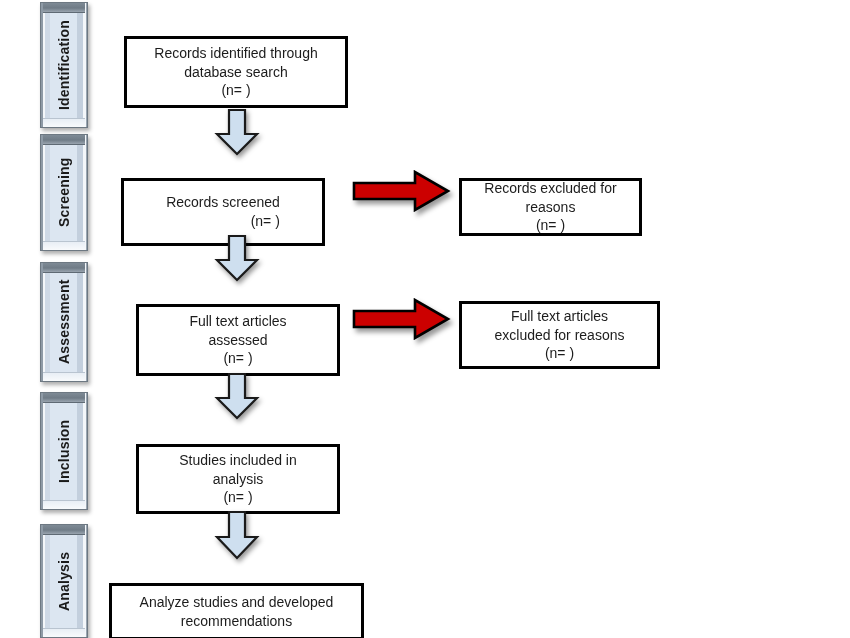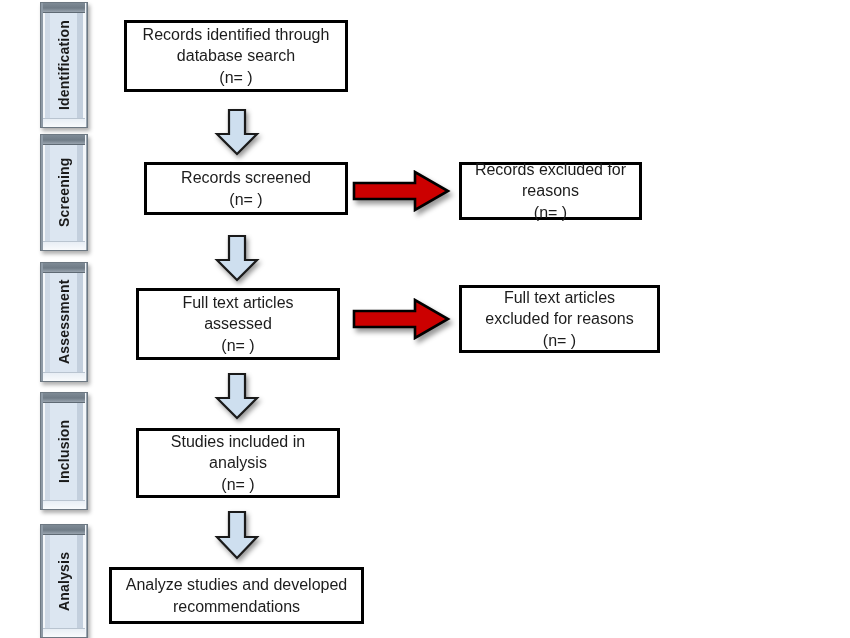--- a/index.html
+++ b/index.html
@@ -73,24 +73,25 @@
   
   .fbox {
     position: absolute;
     box-sizing: border-box;
     background: #ffffff;
     border: 3px solid #000000;
     display: flex;
     align-items: center;
     justify-content: center;
     text-align: center;
-    font-size: 16px;
+    font-size: 14px;
     color: #1c1c1c;
     line-height: 1.35;
     padding: 2px 6px;
+    margin-top: 16px;
   }
   .fbox .lines {
     white-space: pre-line;
   }
 
   
   .down-arrow {
     position: absolute;
     filter: drop-shadow(2px 3px 2.5px rgba(0,0,0,0.42));
   }
@@ -125,21 +126,21 @@
   <div class="stage" style="left:40px; top:524px; width:48px; height:114px;">
     <span class="stage-label">Analysis</span>
   </div>
 
   <div class="fbox" style="left:124px; top:20px; width:224px; height:72px;">
     <span class="lines">Records identified through
 database search
 (n=   )</span>
   </div>
 
-  <div class="fbox" style="left:144px; top:162px; width:204px; height:53px;">
+  <div class="fbox" style="left:121px; top:162px; width:204px; height:68px;text-align:right;">
     <span class="lines">Records screened
 (n=   )</span>
   </div>
 
   <div class="fbox" style="left:459px; top:162px; width:183px; height:58px;">
     <span class="lines">Records excluded for
 reasons
 (n=   )</span>
   </div>
 

